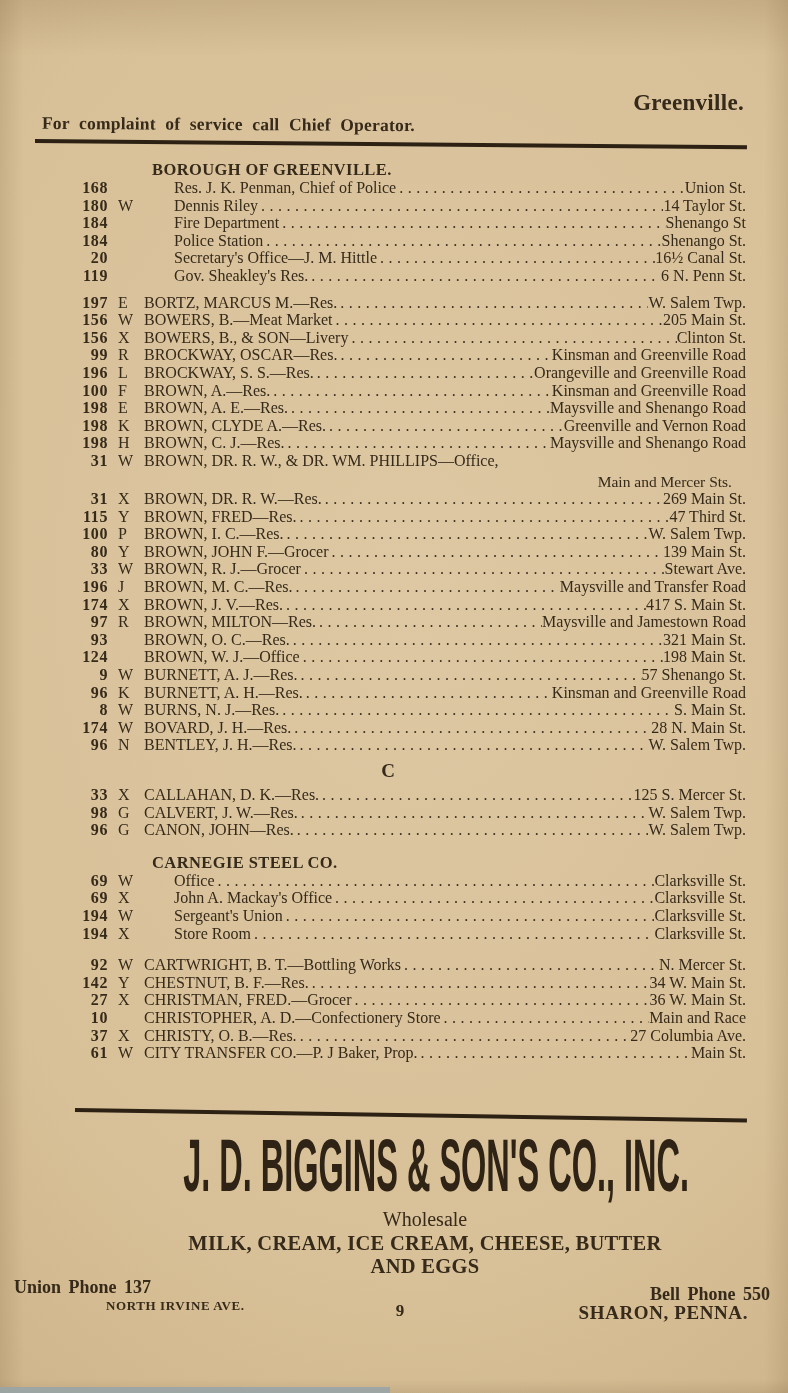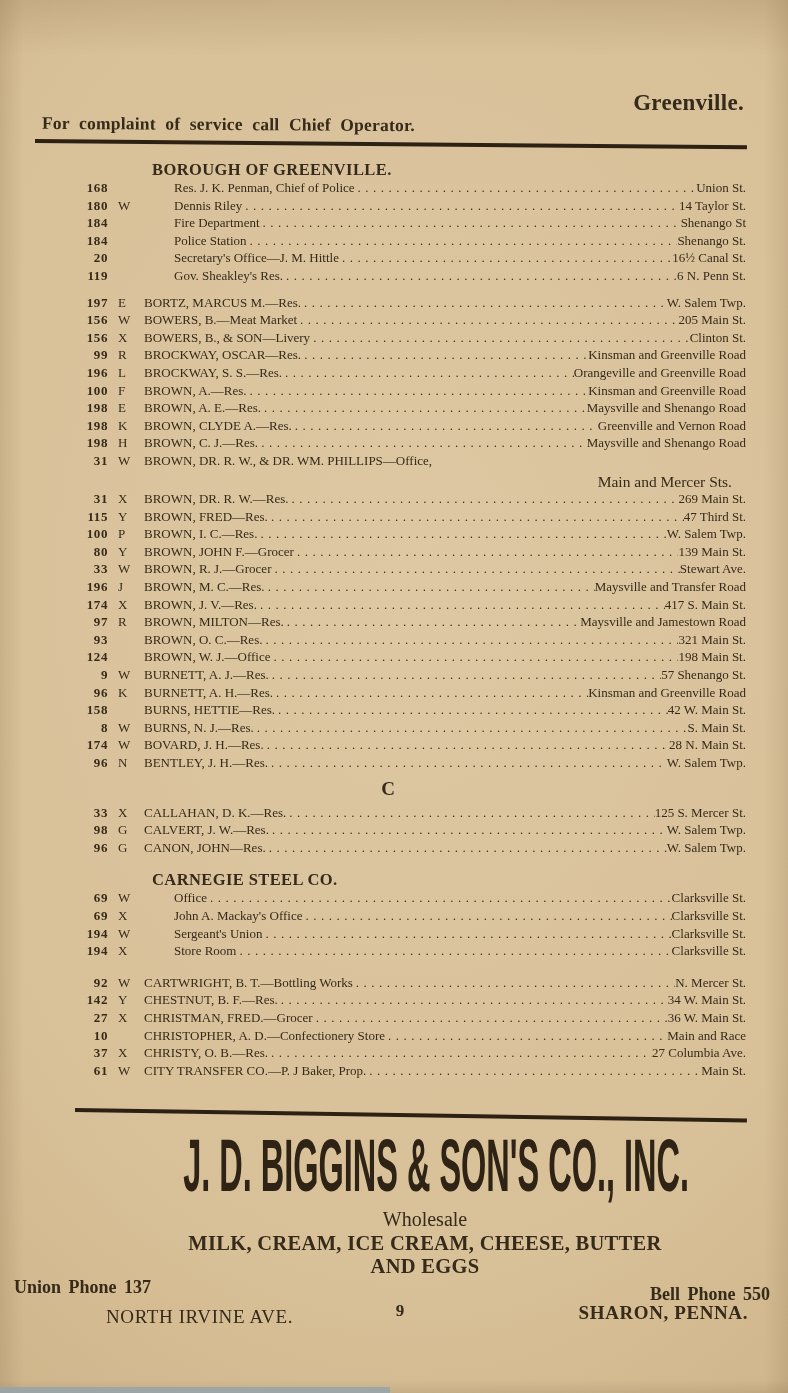--- a/index.html
+++ b/index.html
@@ -21,37 +21,37 @@
   .directory{position:absolute;top:148px;left:30px;width:716px;}
   .group{margin-top:9px;}
   .group:first-child{margin-top:12px;}
   .group.has-lead{margin-top:3px;}
   .group.has-letter{margin-top:7px;}
   .group.has-heading:not(:first-child){margin-top:14px;}
   .group:last-child{margin-top:14px;}
   .group-heading{font-size:16.5px;font-weight:bold;letter-spacing:.4px;margin-left:122px;height:19px;line-height:19px;white-space:nowrap;}
   .letter{text-align:center;font-size:19px;font-weight:bold;height:20px;line-height:20px;margin-bottom:5px;}
   .lead{text-align:right;padding-right:14px;height:17.6px;line-height:17.6px;font-size:15.5px;white-space:nowrap;}
-  .row{display:flex;align-items:baseline;height:17.6px;line-height:17.6px;font-size:13px;white-space:nowrap;}
+  .row{display:flex;align-items:baseline;height:17.6px;line-height:17.6px;font-size:16px;white-space:nowrap;}
   .num{flex:none;width:78px;text-align:right;font-weight:bold;letter-spacing:.6px;}
   .code{flex:none;width:36px;padding-left:10px;box-sizing:border-box;}
   .name{flex:none;}
   .name.indent{padding-left:30px;}
   .dots{flex:1;overflow:hidden;padding:0 3px;color:#3d2f1e;}
   .dots::after{content:"......................................................................";letter-spacing:4.5px;}
   .addr{flex:none;text-align:right;}
   
   .rule-ad{position:absolute;top:1108px;left:75px;width:672px;height:4px;background:#2c2113;transform:rotate(.9deg);transform-origin:left center;}
   .ad-title-wrap{position:absolute;top:1122px;left:0;width:788px;text-align:center;}
   .ad-title{display:inline-block;font-family:"Liberation Sans","DejaVu Sans",sans-serif;font-weight:bold;font-size:56px;white-space:nowrap;transform:scale(.58,1.32);transform-origin:center top;color:#2e2315;}
   .ad-tagline{position:absolute;top:1208px;left:31px;width:788px;text-align:center;font-size:20px;}
   .ad-line1{position:absolute;top:1232px;left:31px;width:788px;text-align:center;font-size:20.5px;font-weight:bold;letter-spacing:.3px;}
   .ad-line2{position:absolute;top:1255px;left:31px;width:788px;text-align:center;font-size:20.5px;font-weight:bold;letter-spacing:.3px;}
   .ad-left-phone{position:absolute;top:1277px;left:14px;font-size:18px;font-weight:bold;word-spacing:3px;}
-  .ad-left-addr{position:absolute;top:1298px;left:106px;font-size:19px;font-weight:normal;letter-spacing:.6px;margin-top:8px;}
+  .ad-left-addr{position:absolute;top:1298px;left:106px;font-size:13px;font-weight:bold;letter-spacing:.6px;}
   .ad-right-phone{position:absolute;top:1284px;right:18px;font-size:18px;font-weight:bold;word-spacing:3px;}
   .ad-right-addr{position:absolute;top:1302px;right:40px;font-size:19px;font-weight:bold;letter-spacing:.6px;}
   .page-num{position:absolute;top:1301px;left:6px;width:788px;text-align:center;font-size:17px;font-weight:bold;}
   .bottom-sliver{position:absolute;left:0;bottom:0;width:390px;height:6px;background:#95a4a9;opacity:.85;}
   .bottom-shade{position:absolute;left:0;bottom:0;width:788px;height:14px;background:linear-gradient(180deg,rgba(90,70,45,0),rgba(90,70,45,.12));}
 </style>
 </head>
 <body>
 
 <div class="page">
@@ -254,27 +254,20 @@
           <span class="name">BURNETT, A. J.—Res.</span>
           <span class="dots"></span>
           <span class="addr">57 Shenango St.</span>
         </div>
         <div class="row">
           <span class="num">96</span>
           <span class="code">K</span>
           <span class="name">BURNETT, A. H.—Res.</span>
           <span class="dots"></span>
           <span class="addr">Kinsman and Greenville Road</span>
-        </div>
-        <div class="row">
-          <span class="num">158</span>
-          <span class="code"></span>
-          <span class="name">BURNS, HETTIE—Res.</span>
-          <span class="dots"></span>
-          <span class="addr">42 W. Main St.</span>
         </div>
         <div class="row">
           <span class="num">8</span>
           <span class="code">W</span>
           <span class="name">BURNS, N. J.—Res.</span>
           <span class="dots"></span>
           <span class="addr">S. Main St.</span>
         </div>
         <div class="row">
           <span class="num">174</span>

